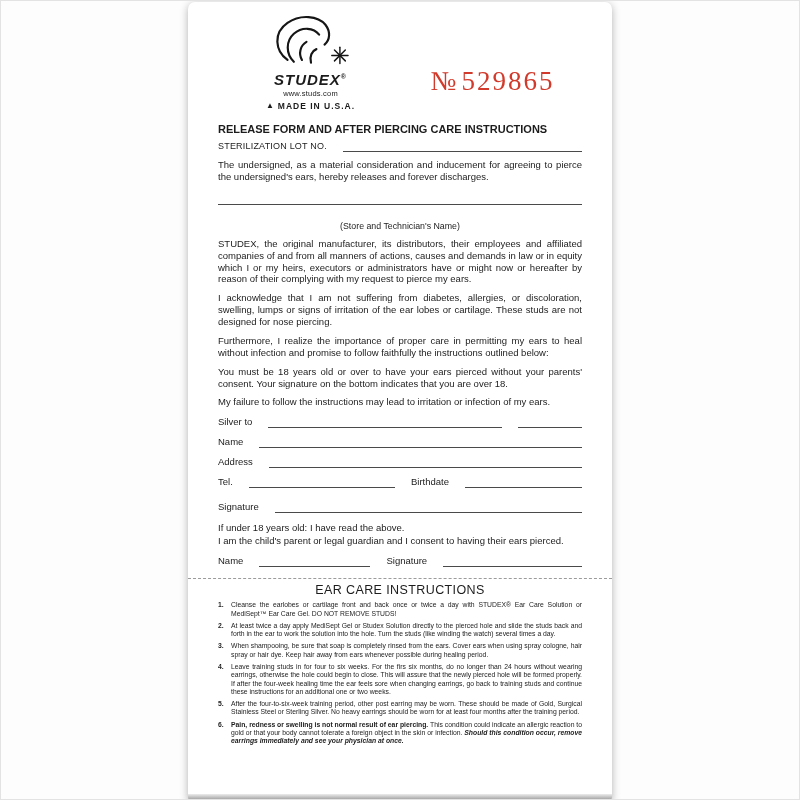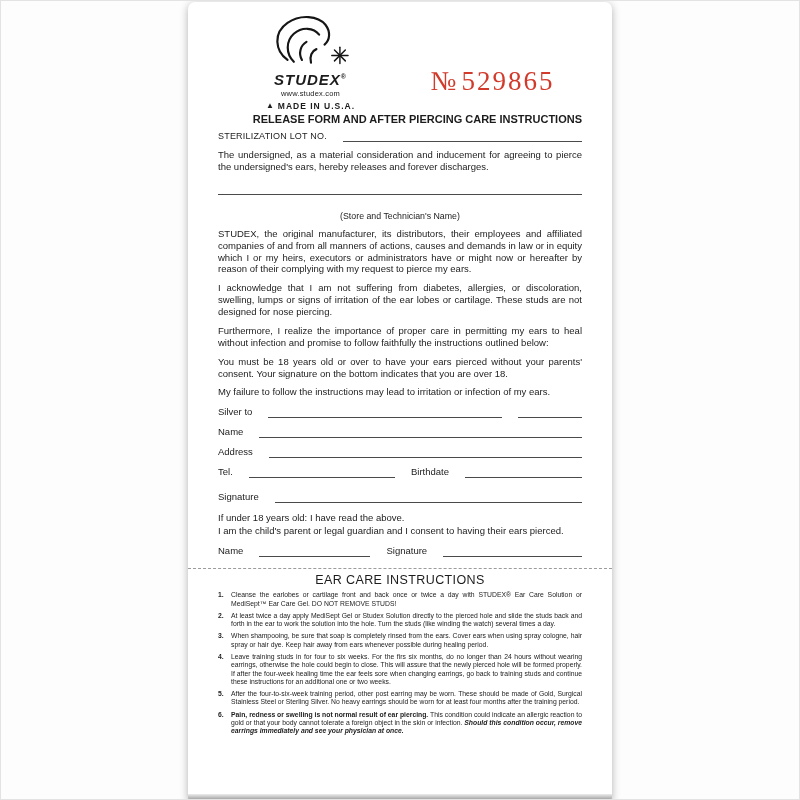--- a/index.html
+++ b/index.html
@@ -23,21 +23,21 @@
   .logo-svg { display:block; }
   .brand { font-weight:bold; font-style:italic; font-size:15px; letter-spacing:1px; margin-top:2px; }
   .brand sup { font-size:7px; font-style:normal; }
   .website { font-size:7.5px; letter-spacing:.2px; margin-top:1px; }
   .madein { display:flex; align-items:center; gap:3px; font-size:8.5px; font-weight:bold; letter-spacing:1px; margin-top:3px; }
   .tri { font-size:8px; line-height:1; }
   .serial { flex:1; text-align:center; padding-top:56px; font-family:"Liberation Serif","DejaVu Serif",serif;
             font-size:27px; color:#d23b2c; white-space:nowrap; }
   .serial .digits { letter-spacing:2px; margin-left:5px; }
   
-  .title { text-align:right; font-weight:bold; font-size:11px; margin-top:2px; }
+  .title { text-align:left; font-weight:bold; font-size:11px; margin-top:12px; }
   .para { margin:7px 0 0; font-size:9.5px; line-height:1.25; text-align:justify; }
   .row { display:flex; align-items:flex-end; gap:16px; font-size:9.5px; margin-top:8px; }
   .lbl { white-space:nowrap; padding-bottom:1px; }
   .line { border-bottom:1px solid #4a4a4a; height:10px; }
   .grow { flex:1; }
   .fl-26{flex:2.6;} .fl-09{flex:.9;} .fl-16{flex:1.6;} .fl-2{flex:2;} .fl-12{flex:1.2;} .fl-15{flex:1.5;}
   .short { width:64px; }
   .steril { margin-top:6px; font-size:9px; letter-spacing:.2px; }
   .store { margin-top:10px; }
   .line.full { height:12px; }
@@ -72,21 +72,21 @@
             <path d="M52 55 C50 48 53 42 58 40"></path>
           </g>
           <g stroke="#161616" stroke-width="1.6" stroke-linecap="round">
             <line x1="84" y1="38" x2="84" y2="56"></line>
             <line x1="75" y1="47" x2="93" y2="47"></line>
             <line x1="78" y1="41" x2="90" y2="53"></line>
             <line x1="90" y1="41" x2="78" y2="53"></line>
           </g>
         </svg>
         <div class="brand"><span>STUDEX</span><sup>®</sup></div>
-        <div class="website">www.studex.com</div>
+        <div class="website">www.studs.com</div>
         <div class="madein">
           <span class="tri">▲</span>
           <span>MADE IN U.S.A.</span>
         </div>
       </div>
       <div class="serial">
         <span>№</span><span class="digits">529865</span>
       </div>
     </div>
 

